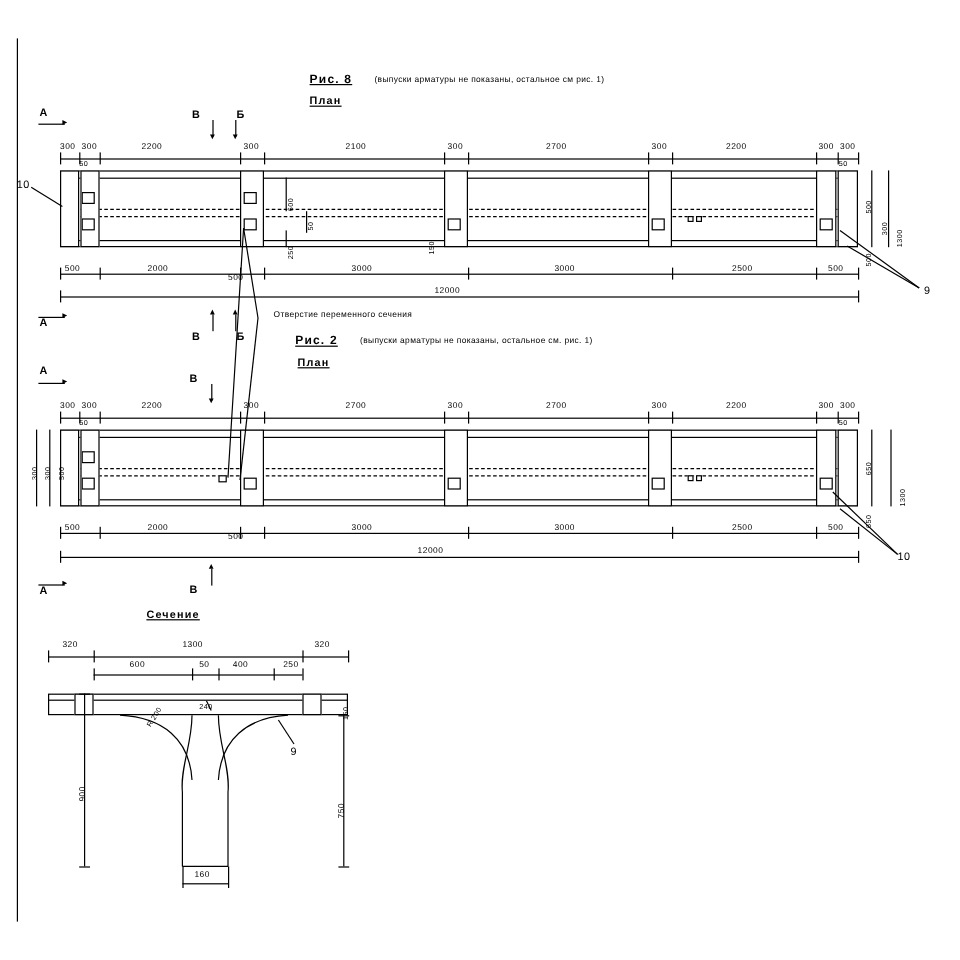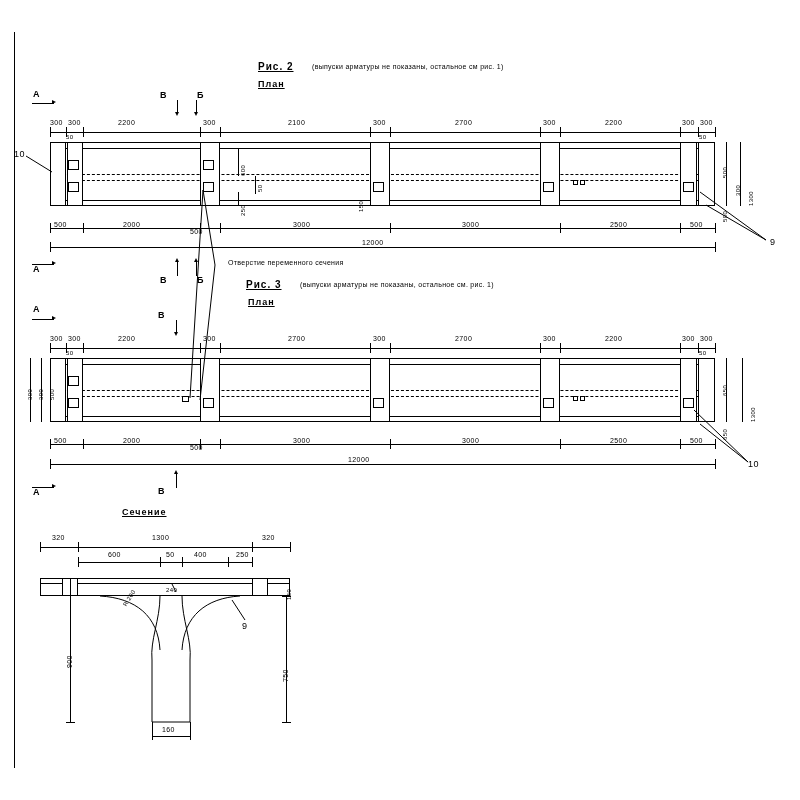--- a/index.html
+++ b/index.html
@@ -95,21 +95,21 @@
     pointer-events: none;
   }
 </style>
 </head>
 <body>
 
 <div id="sheet">
 
   <div class="frame"></div>
 
-  <div class="txt title ul" style="left:258px; top:62px;">Рис. 2</div>
+  <div class="txt title ul" style="left:258px; top:62px;">Рис. 8</div>
   <div class="txt note" style="left:312px; top:63px;">(выпуски арматуры не показаны, остальное  см рис. 1)</div>
   <div class="txt sub ul" style="left:258px; top:80px;">План</div>
 
   <div class="txt lg" style="left:33px; top:90px; font-weight:bold;">А</div>
   <div class="ln hl" style="left:32px; top:103px; width:22px;"></div>
   <div class="arrowR" style="left:52px; top:100px;"></div>
 
   <div class="txt lg" style="left:33px; top:265px; font-weight:bold;">А</div>
   <div class="ln hl" style="left:32px; top:264px; width:22px;"></div>
   <div class="arrowR" style="left:52px; top:261px;"></div>
@@ -224,21 +224,21 @@
   <div class="ln hl" style="left:50px; top:247px; width:665px;"></div>
   <div class="ln vl" style="left:50px;  top:242px; height:10px;"></div>
   <div class="ln vl" style="left:715px; top:242px; height:10px;"></div>
   <div class="txt" style="left:362px; top:239px;">12000</div>
 
   <div class="txt lg" style="left:14px; top:150px;">10</div>
   <div class="txt lg" style="left:770px; top:238px;">9</div>
 
   <div class="txt note" style="left:228px; top:259px;">Отверстие переменного сечения</div>
 
-  <div class="txt title ul" style="left:246px; top:280px;">Рис. 3</div>
+  <div class="txt title ul" style="left:246px; top:280px;">Рис. 2</div>
   <div class="txt note" style="left:300px; top:281px;">(выпуски арматуры не показаны, остальное  см. рис. 1)</div>
   <div class="txt sub ul" style="left:248px; top:298px;">План</div>
 
   <div class="txt lg" style="left:33px; top:305px; font-weight:bold;">А</div>
   <div class="ln hl" style="left:32px; top:319px; width:22px;"></div>
   <div class="arrowR" style="left:52px; top:316px;"></div>
 
   <div class="txt lg" style="left:33px; top:488px; font-weight:bold;">А</div>
   <div class="ln hl" style="left:32px; top:487px; width:22px;"></div>
   <div class="arrowR" style="left:52px; top:484px;"></div>

